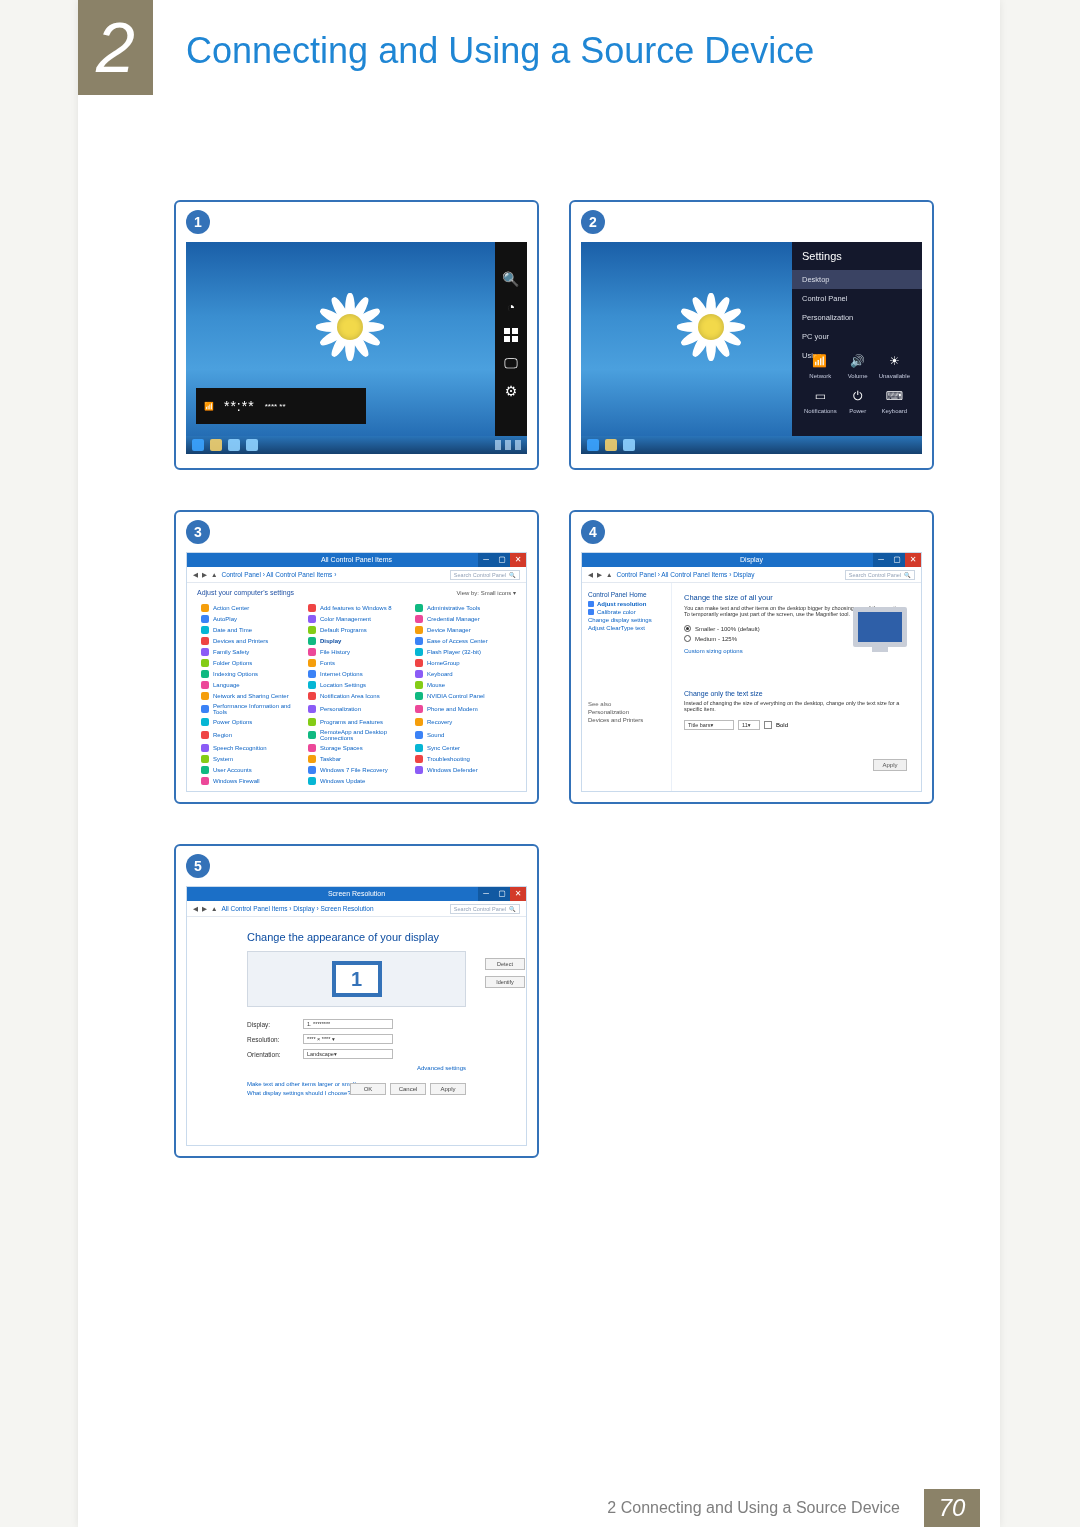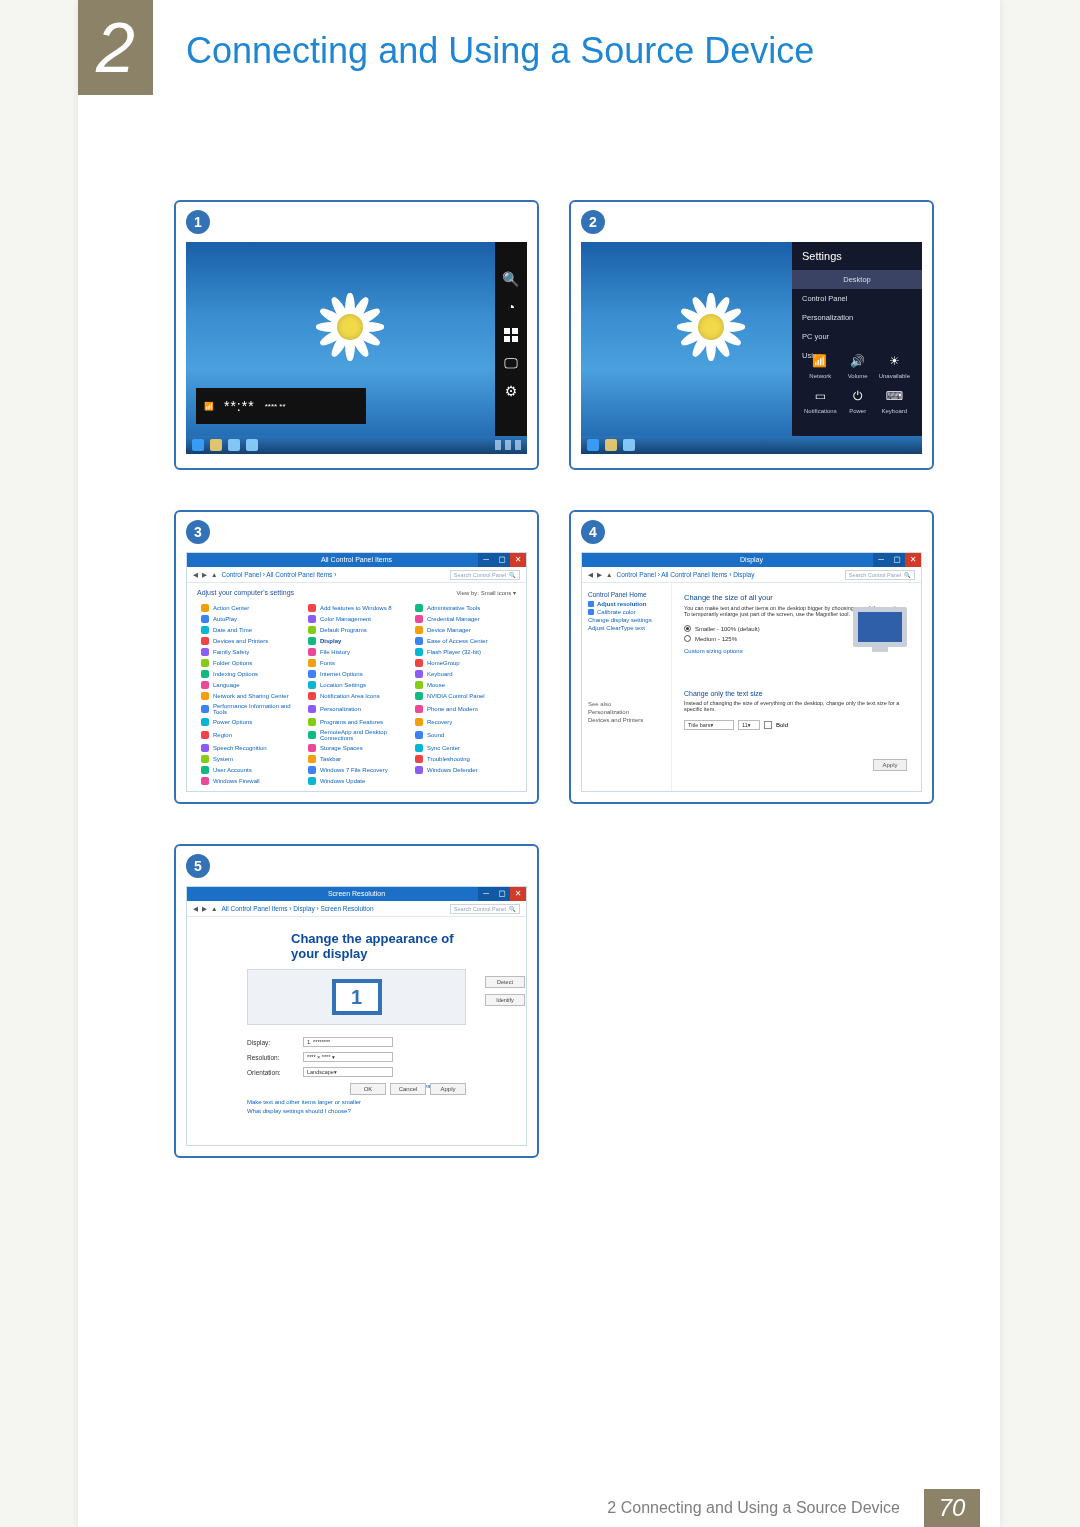--- a/index.html
+++ b/index.html
@@ -159,21 +159,21 @@
   .settings-panel {
     position:absolute; right:0; top:0; bottom:0;
     width:130px; background:#14182c; color:#fff;
     font-size:8px;
   }
   .sp-title { padding:8px 10px; font-size:11px; }
   .sp-item {
     padding:5px 10px; color:#dadee8; font-size:7.5px;
     cursor:default;
   }
-  .sp-item.active { background:#3a4363;text-align:center; }
+  .sp-item.active { background:#3a4363; }
   .sp-tiles {
     position:absolute; left:0; right:0; bottom:40px;
     display:grid; grid-template-columns:1fr 1fr 1fr; gap:8px;
     padding:0 12px;
   }
   .sp-tile { text-align:center; font-size:6px; color:#c3c8dc; }
   .sp-tile .ic { width:18px; height:18px; margin:0 auto 3px; display:flex; align-items:center; justify-content:center; font-size:12px; color:#fff; }
   .sp-bottom { position:absolute; left:0; right:0; bottom:8px; text-align:center; font-size:7px; color:#bfc5dc; }
 
   
@@ -217,21 +217,21 @@
   .txt-only { margin-top:36px; }
   .txt-only h4 { color:#0c4ca0; font-size:7px; margin-bottom:3px; }
   .sel-row { display:flex; gap:4px; align-items:center; margin-top:4px; }
   .sel { height:10px; background:#fff; border:1px solid #bbb; font-size:5.5px; display:flex; align-items:center; padding:0 3px; color:#333; }
   .cb { width:8px; height:8px; border:1px solid #888; }
 
   
   .sr-window { height:260px; border:1px solid #c9daec; background:#fff; font-size:6.5px; position:relative; }
   .sr-titlebar { height:14px; background:#1b6fc7; color:#fff; text-align:center; font-size:7px; line-height:14px; position:relative; }
   .sr-body { padding:14px 60px; }
-  .sr-body h4 { color:#0c4ca0; font-size:13px; font-weight:700; margin-bottom:8px;margin-left:44px; }
+  .sr-body h4 { color:#0c4ca0; font-size:11px; font-weight:400; margin-bottom:8px; }
   .mon-area { position:relative; height:56px; background:#eef2f7; border:1px solid #d0d8e2; margin-bottom:12px; }
   .mon-box {
     position:absolute; left:50%; top:50%; transform:translate(-50%,-50%);
     width:50px; height:36px; background:#fff; border:4px solid #3472b8;
     display:flex; align-items:center; justify-content:center;
     color:#3472b8; font-size:20px; font-weight:700;
   }
   .mon-btns { position:absolute; right:-60px; top:6px; display:flex; flex-direction:column; gap:6px; }
   .smbtn { width:40px; height:12px; background:#f4f4f4; border:1px solid #bbb; font-size:5.5px; display:flex; align-items:center; justify-content:center; color:#444; }
   .field-row { display:flex; align-items:center; gap:10px; margin:5px 0; font-size:6.5px; color:#333; }

